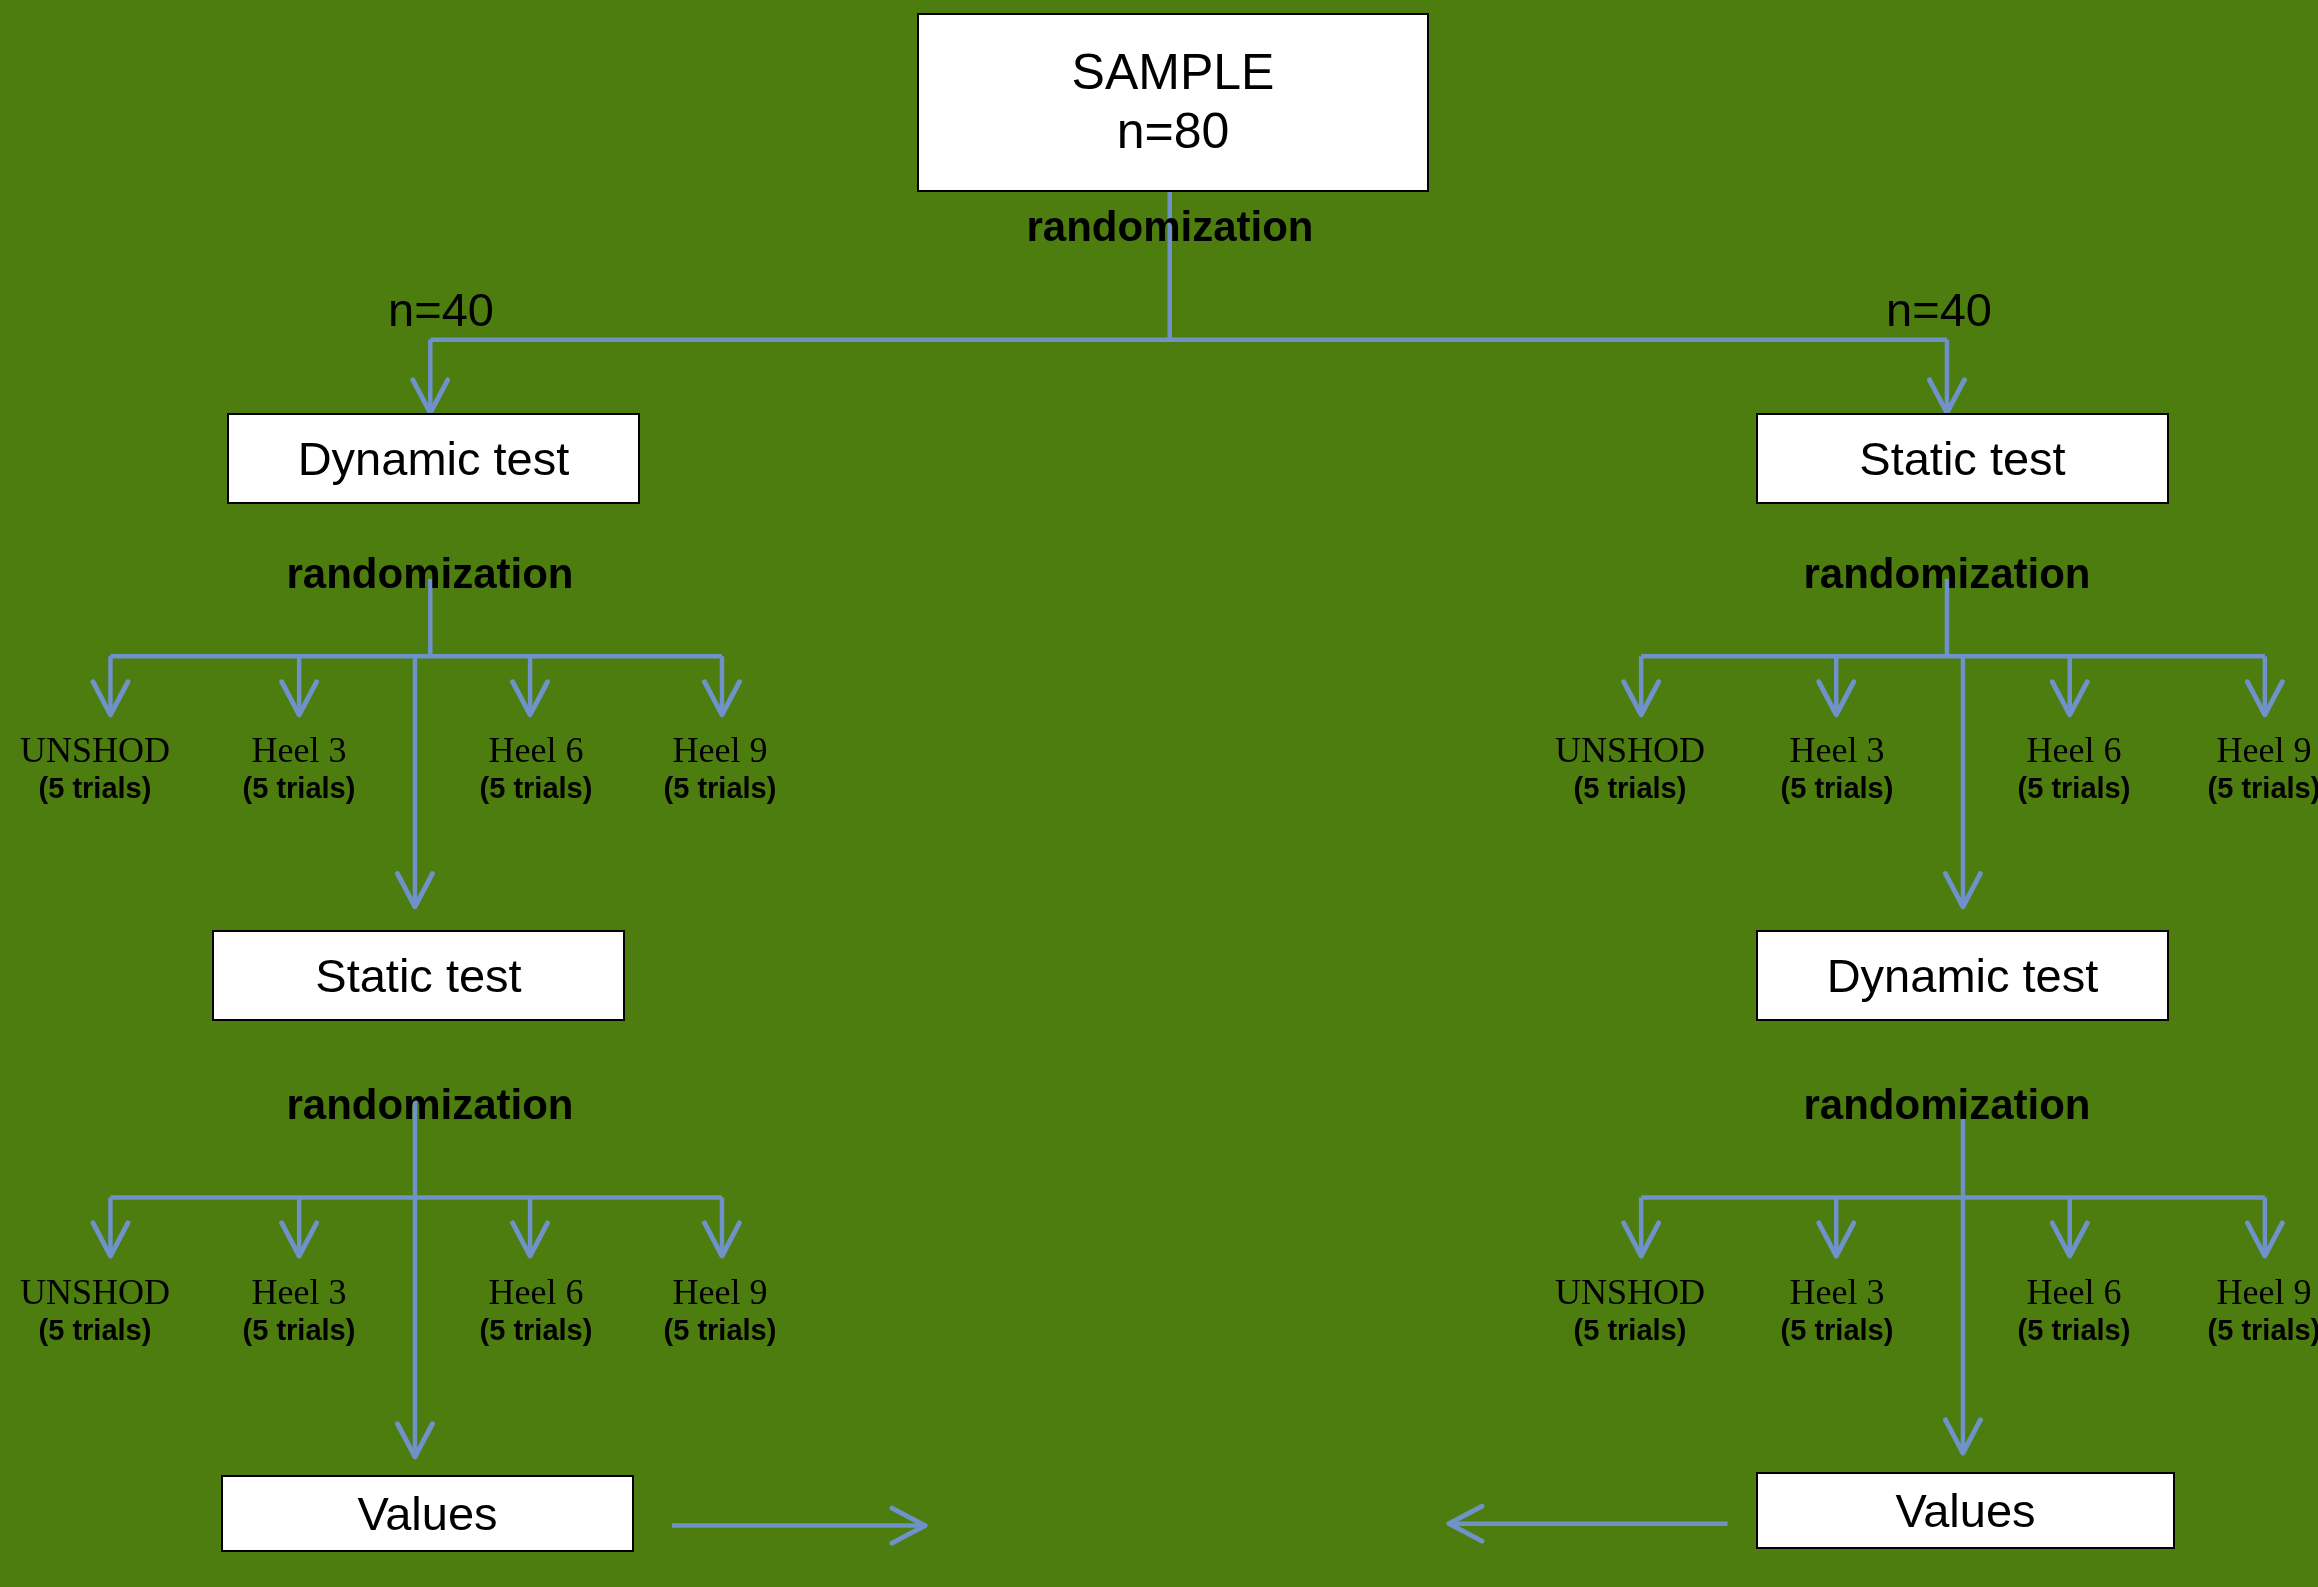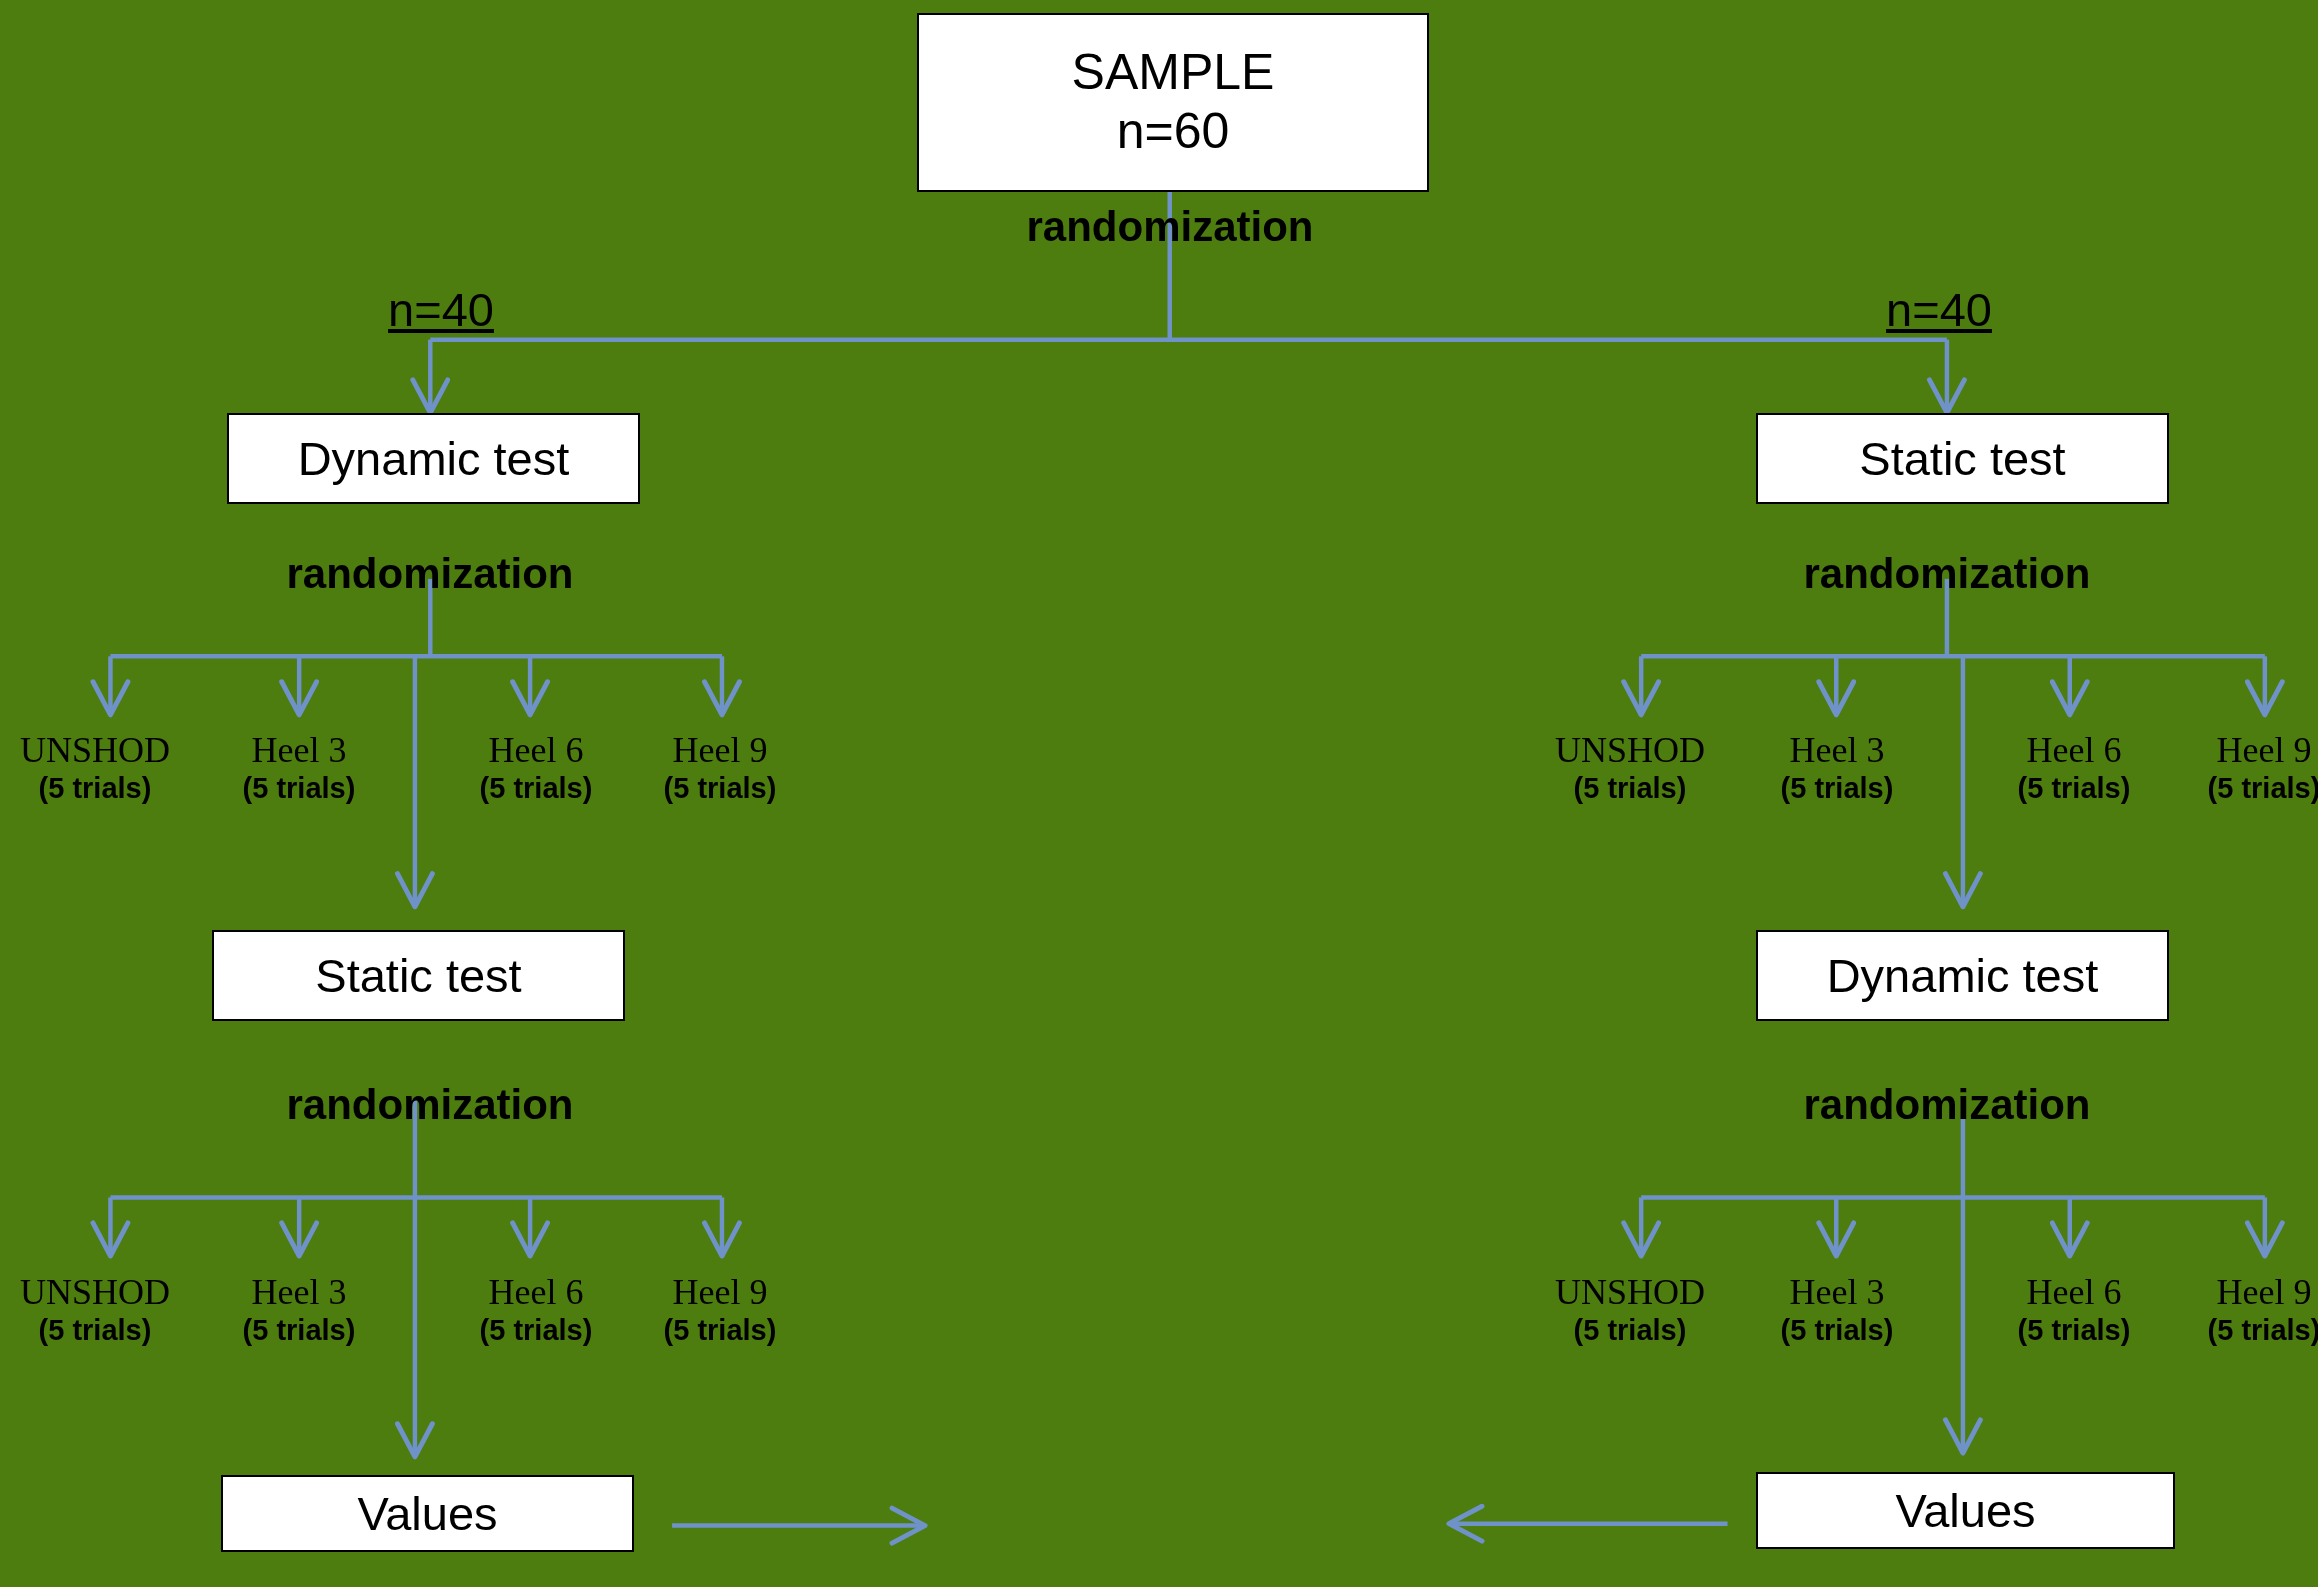--- a/index.html
+++ b/index.html
@@ -58,21 +58,20 @@
     font-size: 42px;
     white-space: nowrap;
     text-align: right;
     transform: translateX(-50%);
   }
   .n-label {
     position: absolute;
     font-size: 47px;
     white-space: nowrap;
     transform: translateX(-50%);
-    text-decoration: underline;
   }
   .leaf-label {
     position: absolute;
     text-align: center;
     white-space: nowrap;
     transform: translateX(-50%);
     line-height: 1.18;
   }
   .leaf-label .name   { display: block; font-size: 36px; font-family: Liberation Serif, serif; }
   .leaf-label .trials { display: block; font-size: 29px; font-weight: bold; }
@@ -132,21 +131,21 @@
       <line x1="3068" y1="1872" x2="3068" y2="2266" marker-end="url(#arrowhead)"></line>
 
       <line x1="1050" y1="2385" x2="1440" y2="2385" marker-end="url(#arrowhead)"></line>
 
       <line x1="2700" y1="2382" x2="2270" y2="2382" marker-end="url(#arrowhead)"></line>
     </g>
   </svg>
 
   <div class="node-box box-sample">
     <span class="line">SAMPLE</span>
-    <span class="line">n=60</span>
+    <span class="line">n=80</span>
   </div>
 
   <div class="node-box box-dyn-left">
     <span class="line">Dynamic test</span>
   </div>
 
   <div class="node-box box-stat-right">
     <span class="line">Static test</span>
   </div>
 

